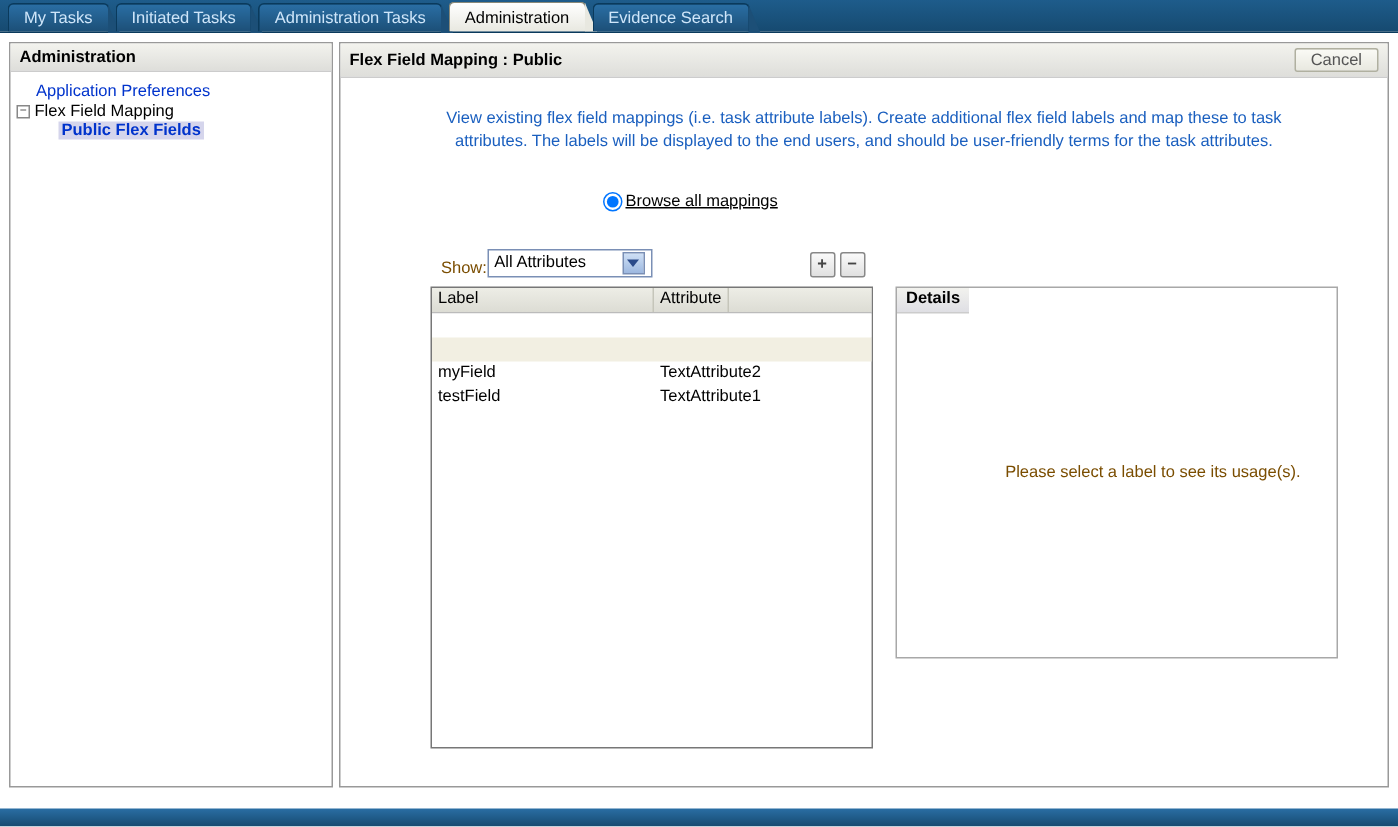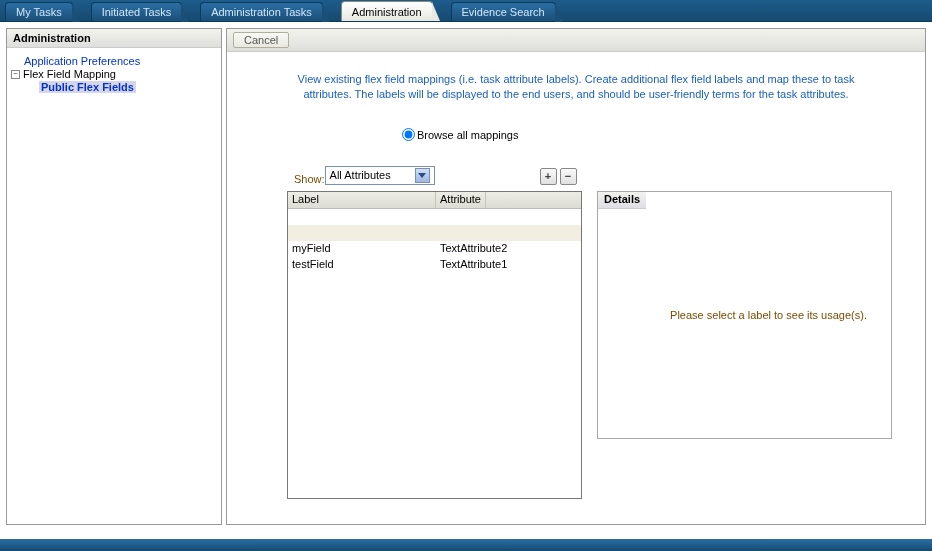--- a/index.html
+++ b/index.html
@@ -5,21 +5,21 @@
     * { box-sizing: border-box; margin: 0; padding: 0; font-family: Tahoma, Arial, sans-serif; font-size: 11px; }
     body { background: #fff; width: 932px; height: 551px; overflow: hidden; position: relative; }
 
     
     .tabbar {
       background: linear-gradient(to bottom, #1e5c8b, #164a70);
       height: 22px;
       display: flex;
       align-items: flex-end;
       padding-left: 5px;
-      gap: 18px;
+      gap: 4px;
       border-bottom: 1px solid #0a3a5c;
     }
     .tab {
       height: 19px;
       padding: 0 10px;
       display: flex;
       align-items: center;
       cursor: pointer;
       color: #cfe6fa;
       border-top-left-radius: 4px;
@@ -92,21 +92,21 @@
       background:linear-gradient(to bottom,#fafaf5,#e8e8e0);
       color:#555;
       border-radius:2px;
       cursor:pointer;
     }
 
     .content { padding: 20px 10px 10px 10px; flex:1; }
     .intro { text-align:center; color:#1a5fbf; margin: 0 40px 25px 40px; line-height:1.4; }
 
     .radio-block { margin-left:165px; margin-bottom:25px; }
-    .radio-row { display:flex; align-items:flex-end; gap:2px; margin-bottom:2px; }
+    .radio-row { display:flex; align-items:flex-start; gap:2px; margin-bottom:2px;text-decoration:underline; }
     .radio-row label { color:#000; }
     .tasktype-input {
       width:210px;height:17px;border:1px solid #b0a070;background:#f0ecd0;margin-left:5px;
     }
     .flashlight-icon {
       width:16px;height:16px;display:inline-block;margin-left:4px;cursor:pointer;
     }
 
     .show-row { display:flex;align-items:flex-end;gap:0;margin-left:57px;margin-bottom:6px; }
     .show-label { color:#7a4d00; }
@@ -168,20 +168,21 @@
         <span>Flex Field Mapping</span>
       </div>
       <div class="tree-child">
         <span class="tree-child-sel">Public Flex Fields</span>
       </div>
     </div>
   </div>
 
   <div class="main">
     <div class="main-header">
+      <span class="title">Flex Field Mapping : Public</span>
       <button class="cancel-btn">Cancel</button>
     </div>
 
     <div class="content">
       <div class="intro">View existing flex field mappings (i.e. task attribute labels). Create additional flex field labels and map these to task attributes. The labels will be displayed to the end users, and should be user-friendly terms for the task attributes.</div>
 
       <div class="radio-block">
         <div class="radio-row">
           <input type="radio" checked="" style="">
           <label>Browse all mappings</label>

